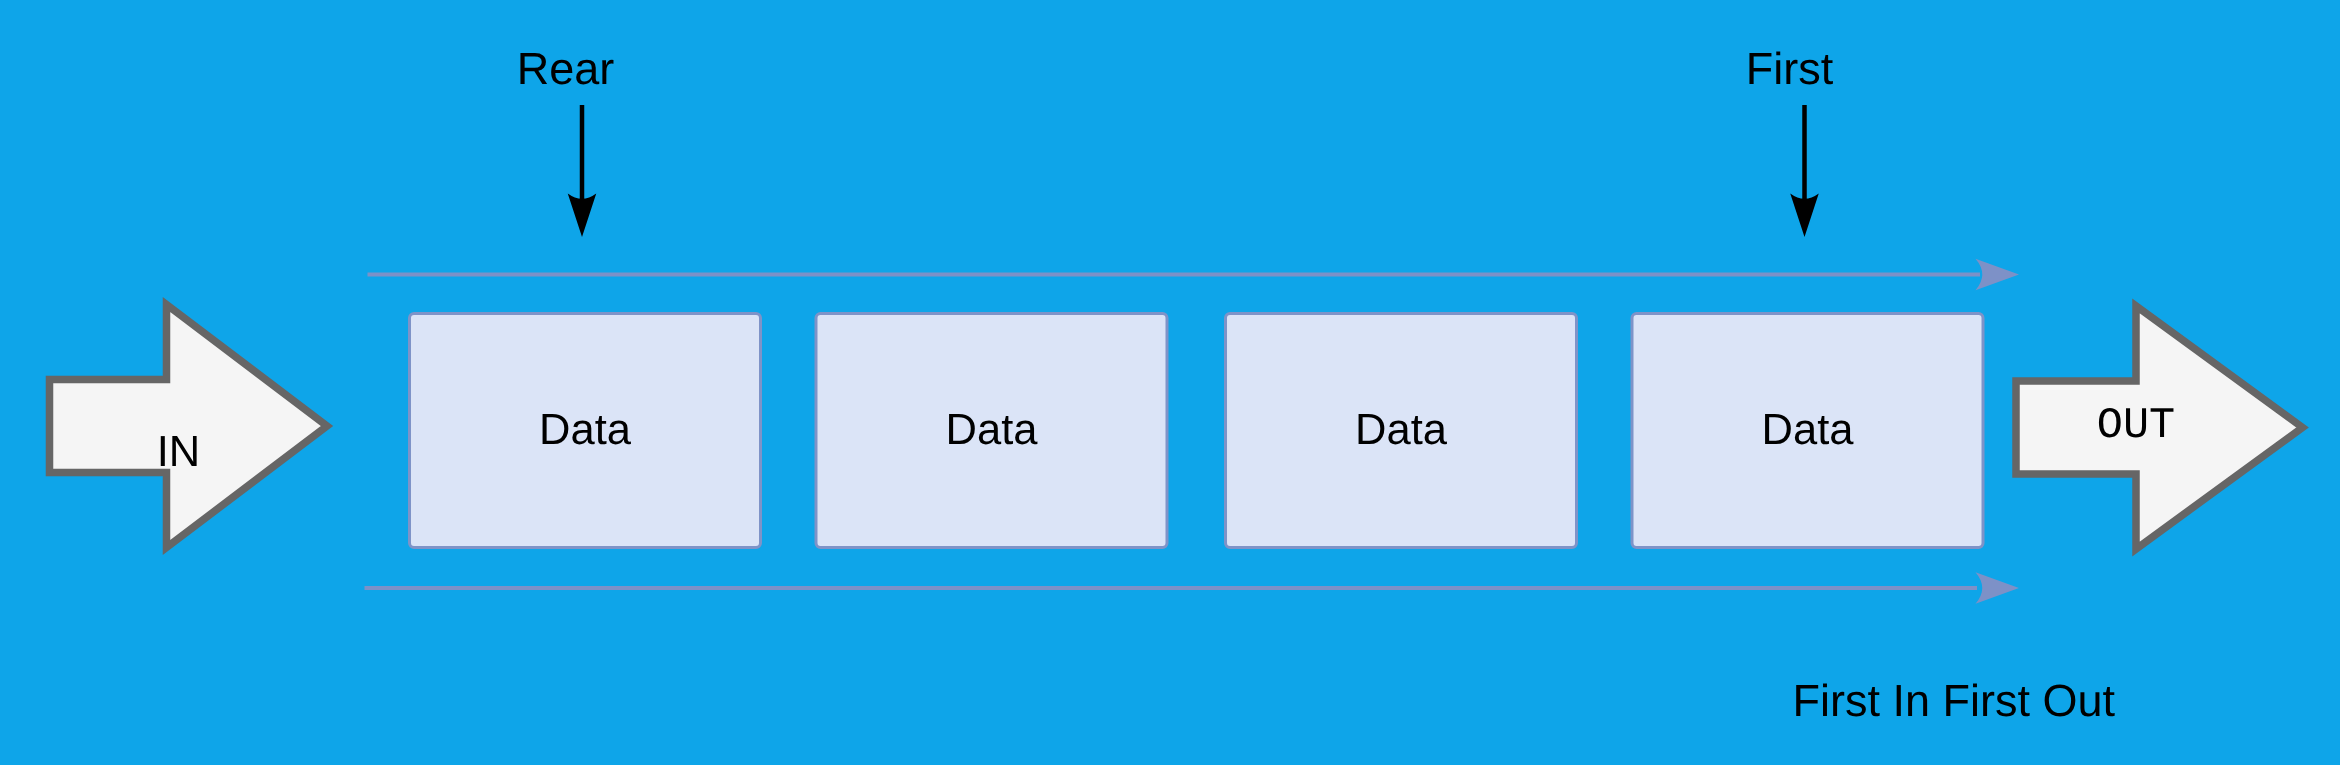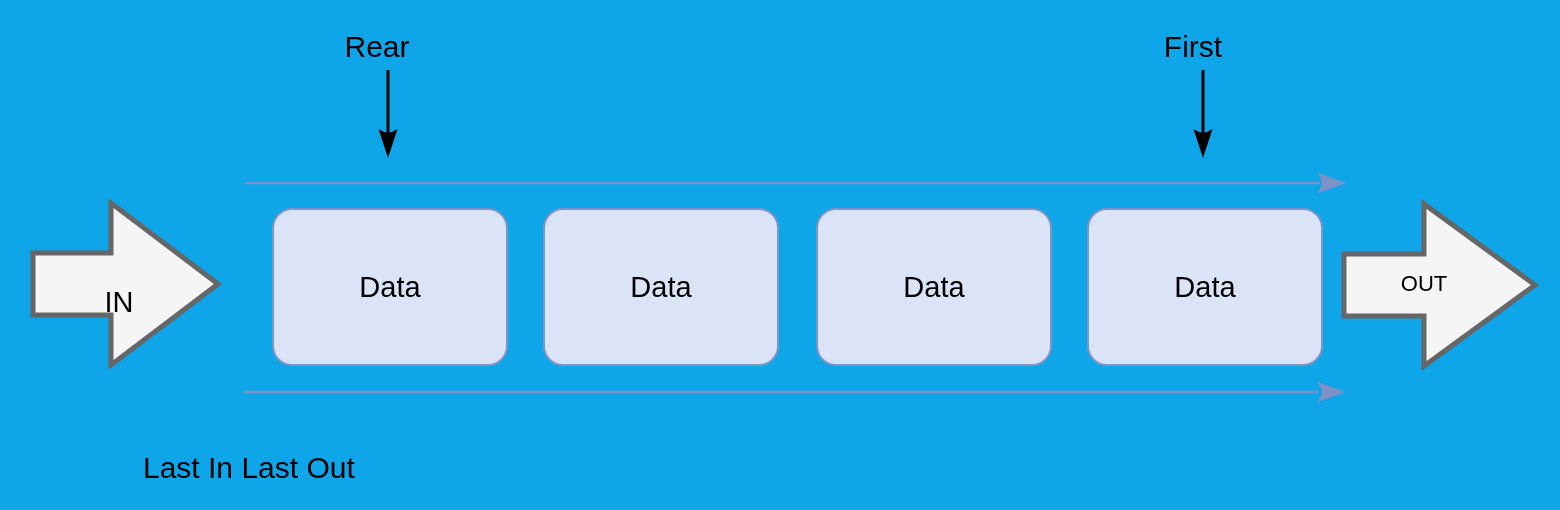--- a/index.html
+++ b/index.html
@@ -21,21 +21,21 @@
     color: #000000;
   }
   .centered { transform: translate(-50%, -50%); }
   .cell {
     position: absolute;
     top: 208px;
     width: 236px;
     height: 158px;
     background: #dbe4f7;
     border: 2.5px solid #7e93c8;
-    border-radius: 20px;
+    border-radius: 4px;
     box-sizing: border-box;
     display: flex;
     align-items: center;
     justify-content: center;
   }
   .cell span { font-size: 29px; }
   svg { display: block; overflow: visible; }
 </style>
 </head>
 <body>
@@ -65,30 +65,30 @@
   </svg>
 
   <svg class="abs" style="left:30px; top:200px;" width="192" height="168" viewBox="0 0 192 168">
     <polygon points="3,53 81,53 81,3 188,84 81,165 81,115 3,115" fill="#f5f5f5" stroke="#666666" stroke-width="5" stroke-linejoin="miter"></polygon>
   </svg>
   <span class="label centered" style="left:119px; top:302px; font-size:29px;">IN</span>
 
   <svg class="abs" style="left:1341px; top:201px;" width="198" height="168" viewBox="0 0 198 168">
     <polygon points="3,53 83,53 83,3 194,84 83,165 83,115 3,115" fill="#f5f5f5" stroke="#666666" stroke-width="5" stroke-linejoin="miter"></polygon>
   </svg>
-  <span class="label centered" style="left:1424px; top:284px; font-size:22px;">OUT</span>
+  <span class="label centered" style="left:1424px; top:284px; font-size:29px;font-family:Liberation Mono, monospace;">OUT</span>
 
   <div class="cell" style="left:272px;">
     <span>Data</span>
   </div>
   <div class="cell" style="left:543px;">
     <span>Data</span>
   </div>
   <div class="cell" style="left:816px;">
     <span>Data</span>
   </div>
   <div class="cell" style="left:1087px;">
     <span>Data</span>
   </div>
 
-  <span class="label" style="left:143px; top:453px;">Last In Last Out</span>
+  <span class="label" style="left:1195px; top:453px;">First In First Out</span>
 
 </div>
 
 </body></html>

